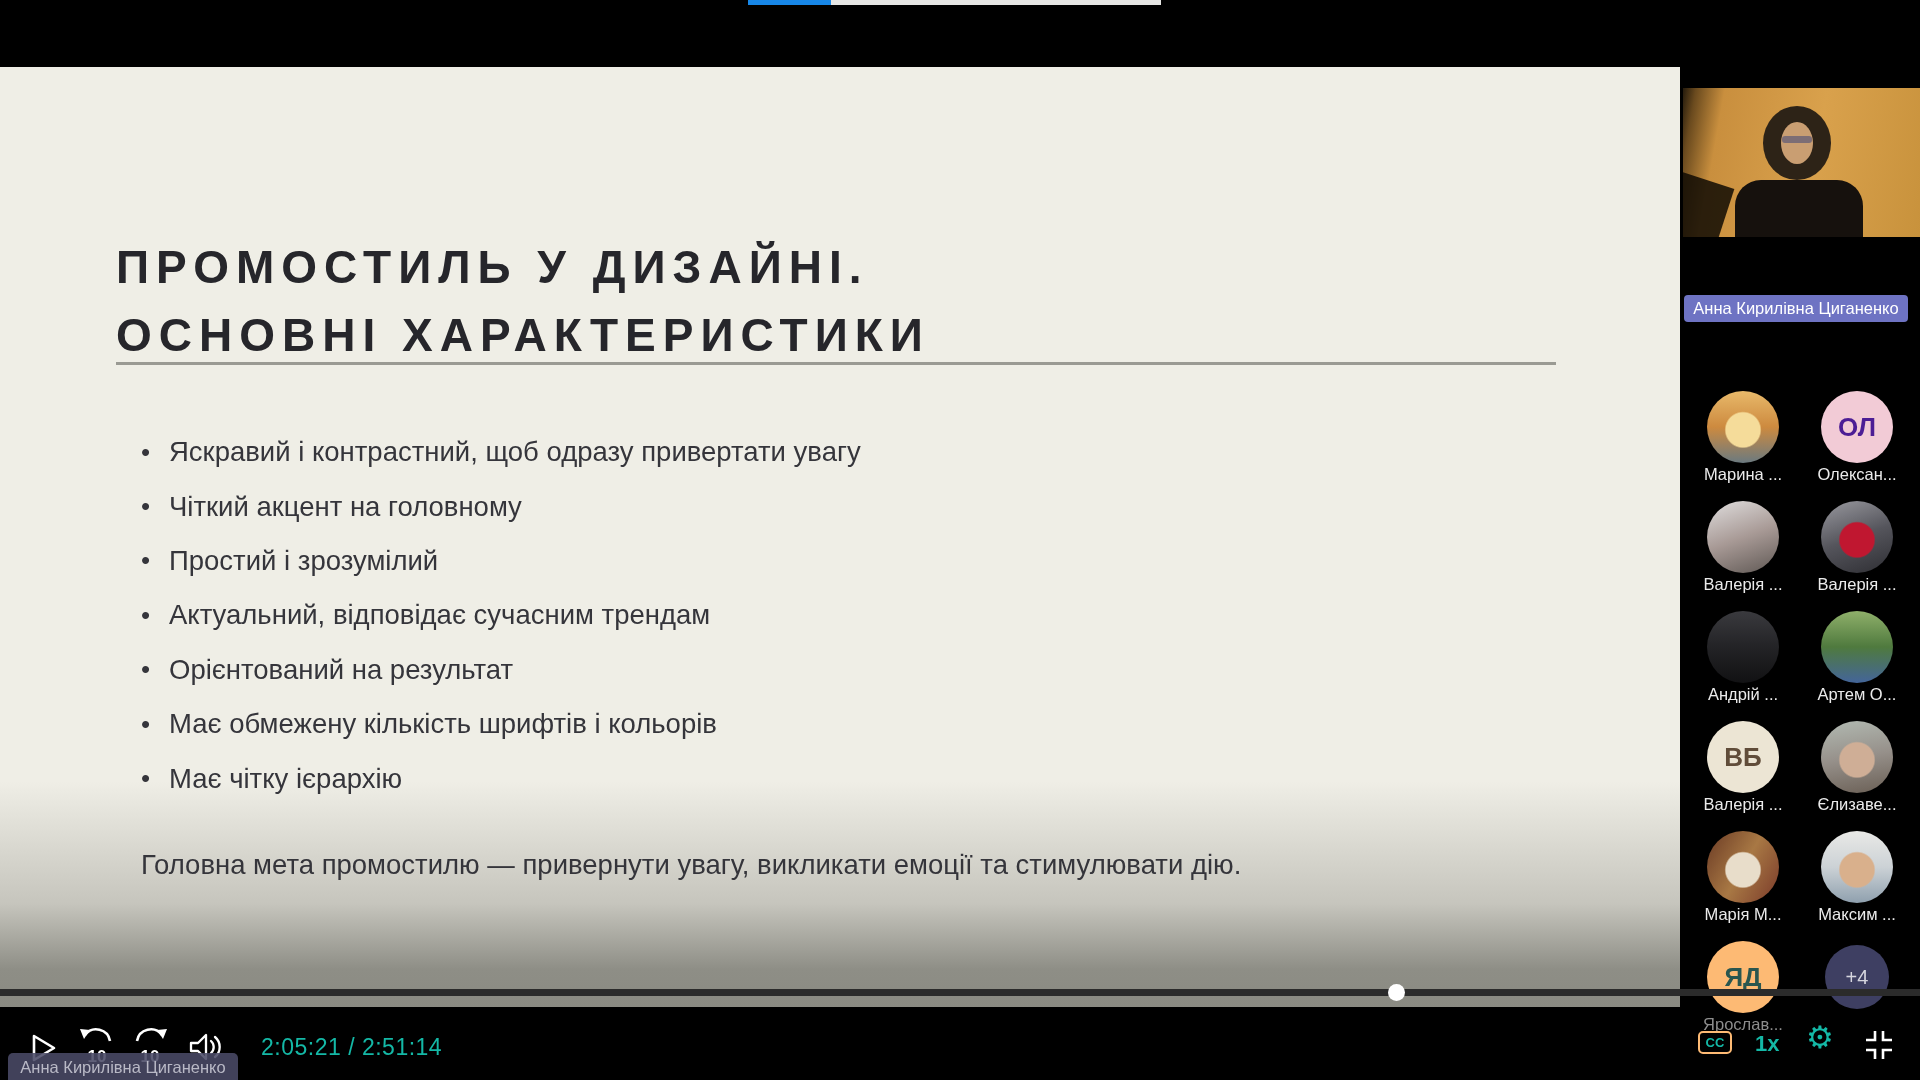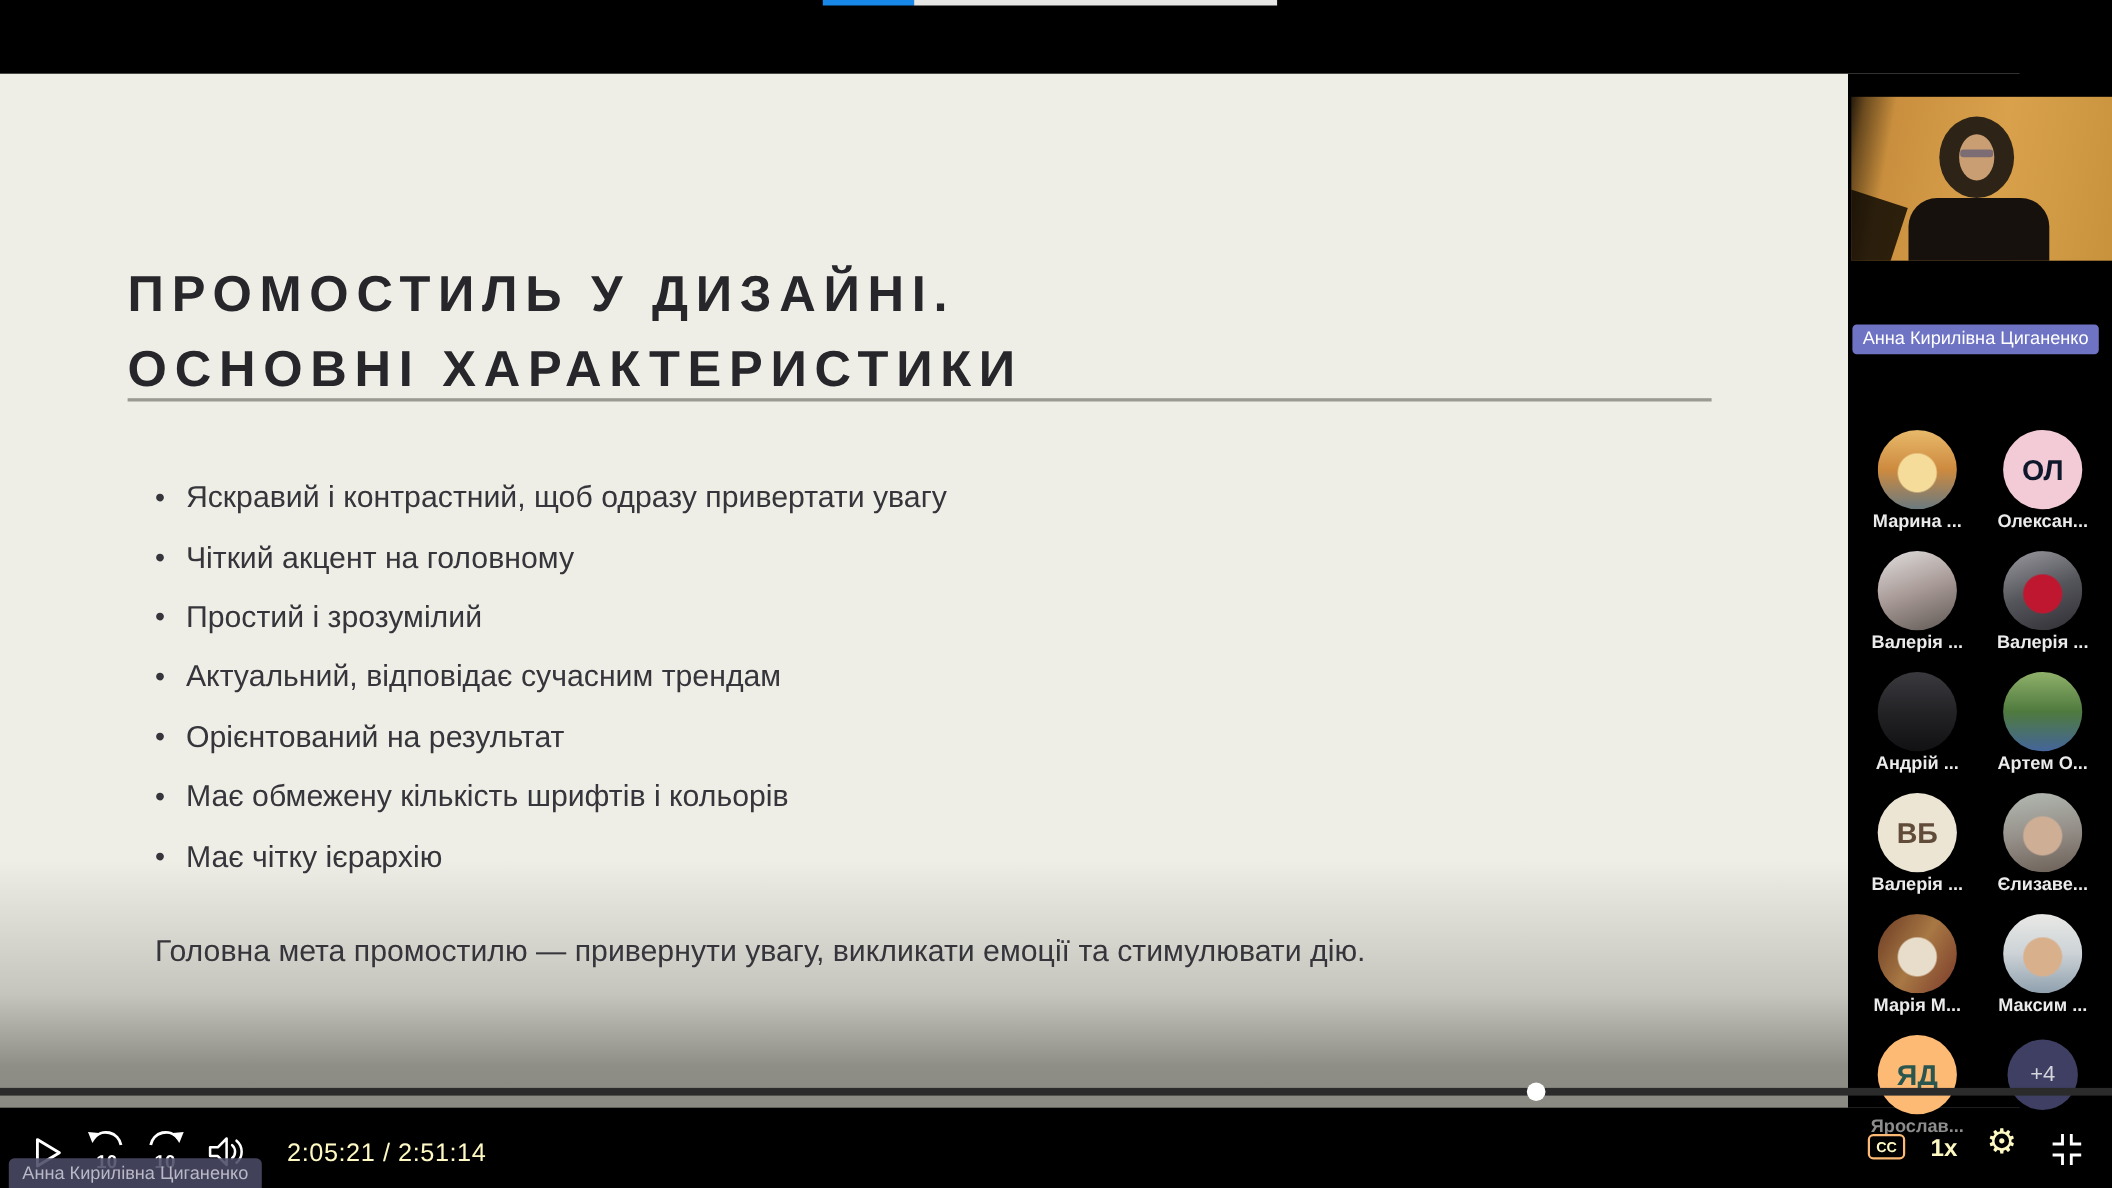--- a/index.html
+++ b/index.html
@@ -35,30 +35,30 @@
   #webcam .shadow{position:absolute;left:-18px;top:90px;width:60px;height:70px;transform:rotate(18deg);
     background:rgba(15,10,4,.85);}
   #speaker-pill{position:absolute;left:4px;top:228px;width:224px;height:27px;border-radius:4px;
     background:#6e73c3;color:#fff;font-size:16.5px;line-height:27px;text-align:center;white-space:nowrap;}
   #participant-grid{position:absolute;left:6px;top:324px;width:228px;display:grid;
     grid-template-columns:114px 114px;grid-auto-rows:110px;}
   .p-cell{display:flex;flex-direction:column;align-items:center;}
   .p-avatar{width:72px;height:72px;border-radius:50%;display:flex;align-items:center;justify-content:center;
     font-size:26px;font-weight:700;overflow:hidden;}
   .p-avatar.p-more{width:64px;height:64px;margin-top:4px;font-size:20px;font-weight:400;}
-  .p-label{margin-top:2px;font-size:16.5px;color:#ebebeb;white-space:nowrap;font-weight:bold;}
+  .p-label{margin-top:2px;font-size:16.5px;color:#ebebeb;white-space:nowrap;}
   .p-label.dim{color:#8d8d8d;}
 
   
   #scrub-track{position:absolute;left:0;top:989px;width:1920px;height:7px;background:#2b2b2b;z-index:5;}
   #scrub-knob{position:absolute;left:1388px;top:984px;width:17px;height:17px;border-radius:50%;
     background:#fff;z-index:6;}
 
   
-  .ctl{position:absolute;z-index:10;color:#fef9c3;}
+  .ctl{position:absolute;z-index:10;color:#14b8a6;}
   #time-display{left:261px;top:1034px;font-size:23px;letter-spacing:.5px;white-space:nowrap;}
   #cc-button{left:1698px;top:1031px;width:30px;height:19px;border:2px solid #fdba74;border-radius:5px;
     font-size:13px;font-weight:700;text-align:center;line-height:19px;}
   #speed-button{left:1755px;top:1031px;font-size:22px;font-weight:700;}
   #settings-button{left:1806px;top:1022px;font-size:31px;line-height:31px;}
   svg.icon{position:absolute;z-index:10;}
   .arc-num{font-family:"Liberation Sans",sans-serif;}
 
   
   #bottom-name-pill{position:absolute;left:8px;top:1053px;width:230px;height:31px;border-radius:5px;
@@ -120,21 +120,21 @@
       <div class="glasses"></div>
       <div class="body"></div>
     </div>
     <div id="speaker-pill">Анна Кирилівна Циганенко</div>
     <div id="participant-grid">
         <div class="p-cell">
           <div class="p-avatar" style="background: radial-gradient(circle at 50% 54%, rgb(245, 220, 154) 0px, rgb(245, 220, 154) 32%, rgba(0, 0, 0, 0) 35%), linear-gradient(rgb(232, 185, 106), rgb(205, 138, 63), rgb(107, 122, 128));"></div>
           <div class="p-label">Марина ...</div>
         </div>
         <div class="p-cell">
-          <div class="p-avatar" style="background: rgb(242, 203, 214); color: #0f172a;">ОЛ</div>
+          <div class="p-avatar" style="background: rgb(242, 203, 214); color: #4c1d95;">ОЛ</div>
           <div class="p-label">Олексан...</div>
         </div>
         <div class="p-cell">
           <div class="p-avatar" style="background: linear-gradient(160deg, rgb(224, 222, 222), rgb(168, 154, 150), rgb(95, 88, 84));"></div>
           <div class="p-label">Валерія ...</div>
         </div>
         <div class="p-cell">
           <div class="p-avatar" style="background: radial-gradient(circle at 50% 54%, rgb(192, 23, 48) 0px, rgb(192, 23, 48) 32%, rgba(0, 0, 0, 0) 35%), linear-gradient(160deg, rgb(154, 154, 160), rgb(85, 85, 92), rgb(46, 46, 51));"></div>
           <div class="p-label">Валерія ...</div>
         </div>

